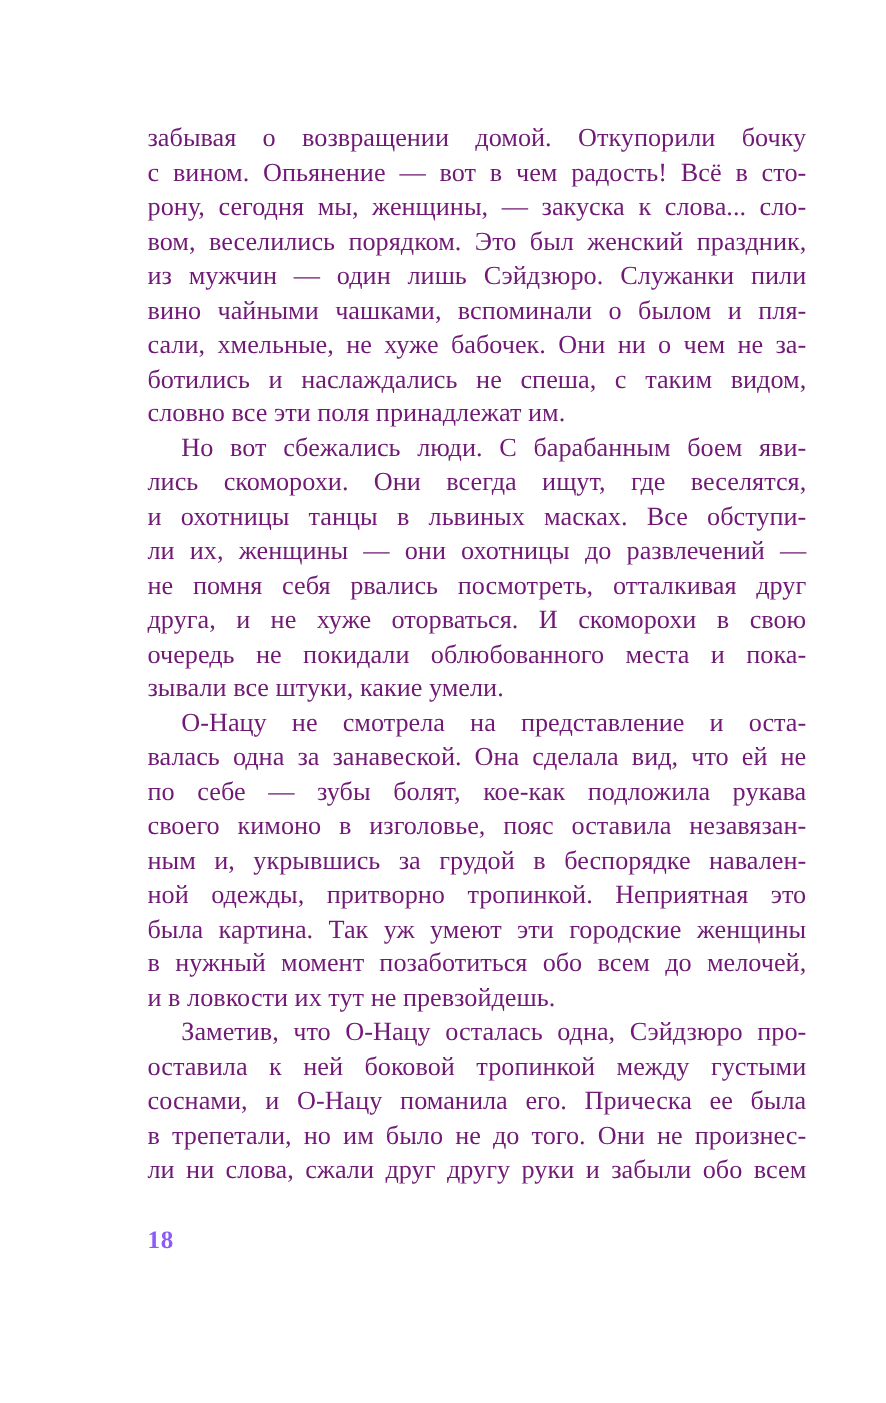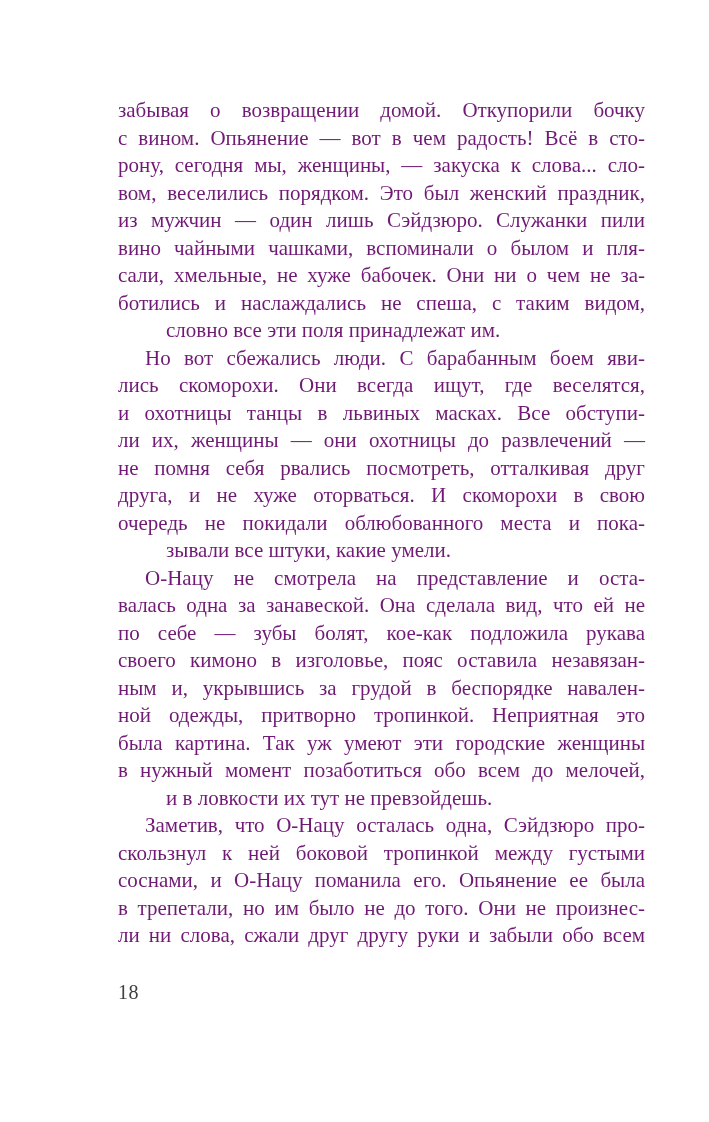--- a/index.html
+++ b/index.html
@@ -32,32 +32,31 @@
   }
   .line {
     text-align: justify;
     text-align-last: justify;
     white-space: nowrap;
     height: 27.5px;
     overflow: visible;
   }
   .line.para-end {
     text-align-last: left;
-    margin-left: 48px;
   }
   .line.indent {
     text-indent: 27px;
   }
   .page-number {
     position: absolute;
     left: 118px;
     top: 981px;
-    color: #404040;
+    color: #8b5cf6;
     font-size: 20px;
-    font-weight: 400;
+    font-weight: 700;
     letter-spacing: 0.5px;
   }
 </style>
 </head>
 <body>
 
 <div class="page">
   <div class="text-block">
       <div class="line">забывая о возвращении домой. Откупорили бочку</div>
       <div class="line">с вином. Опьянение — вот в чем радость! Всё в сто-</div>
@@ -79,19 +78,19 @@
       <div class="line indent">О-Нацу не смотрела на представление и оста-</div>
       <div class="line">валась одна за занавеской. Она сделала вид, что ей не</div>
       <div class="line">по себе — зубы болят, кое-как подложила рукава</div>
       <div class="line">своего кимоно в изголовье, пояс оставила незавязан-</div>
       <div class="line">ным и, укрывшись за грудой в беспорядке навален-</div>
       <div class="line">ной одежды, притворно тропинкой. Неприятная это</div>
       <div class="line">была картина. Так уж умеют эти городские женщины</div>
       <div class="line">в нужный момент позаботиться обо всем до мелочей,</div>
       <div class="line para-end">и в ловкости их тут не превзойдешь.</div>
       <div class="line indent">Заметив, что О-Нацу осталась одна, Сэйдзюро про-</div>
-      <div class="line">скользнул к ней боковой тропинкой между густыми</div>
-      <div class="line">соснами, и О-Нацу поманила его. Опьянение ее была</div>
+      <div class="line">оставила к ней боковой тропинкой между густыми</div>
+      <div class="line">соснами, и О-Нацу поманила его. Прическа ее была</div>
       <div class="line">в трепетали, но им было не до того. Они не произнес-</div>
       <div class="line">ли ни слова, сжали друг другу руки и забыли обо всем</div>
     </div>
   <div class="page-number">18</div>
 </div>
 
 </body></html>

